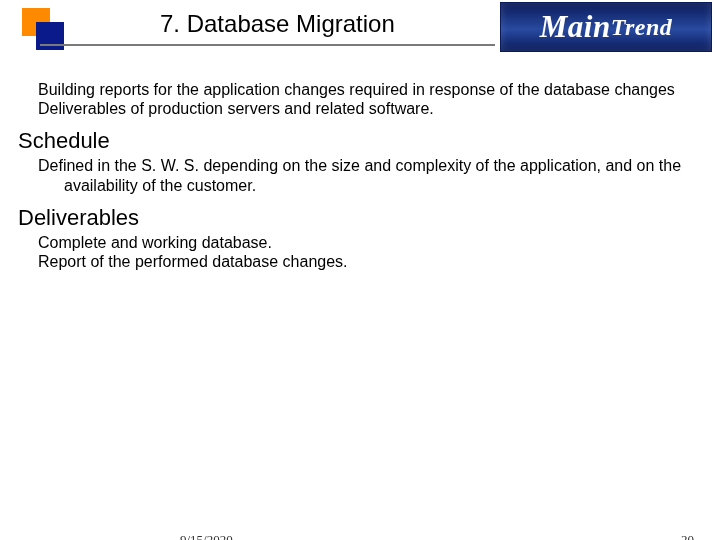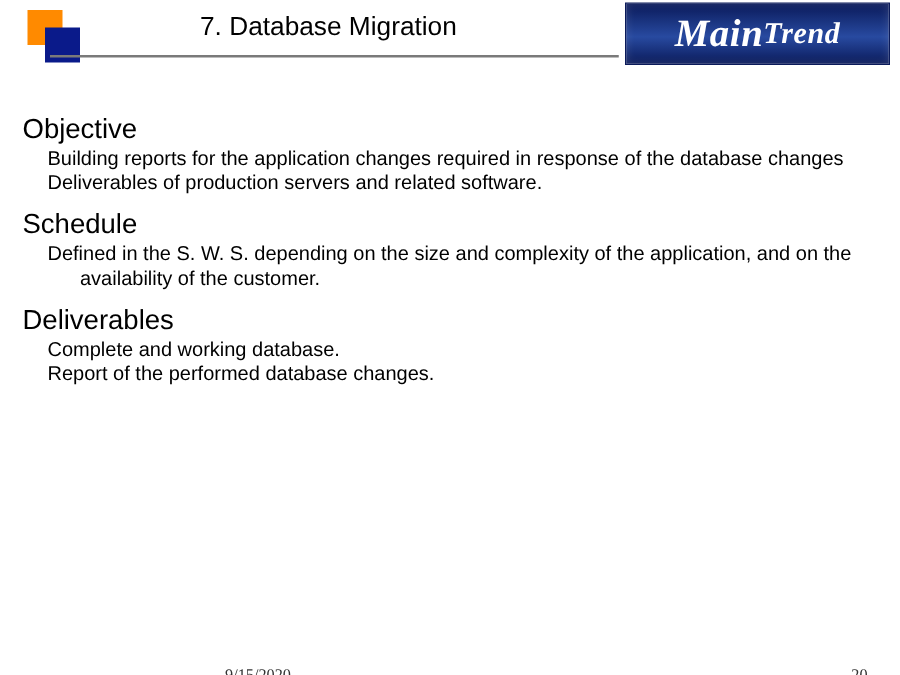--- a/index.html
+++ b/index.html
@@ -1,18 +1,18 @@
 <!DOCTYPE html>
 <html><head>
 <meta charset="utf-8">
 <style>
   html,body{margin:0;padding:0}
   body{width:720px;height:540px;background:#fff;font-family:Arial,Helvetica,sans-serif;color:#000;position:relative;overflow:hidden}
   .header{position:relative;height:70px}
-  .title{position:absolute;top:10px;left:160px;font-size:21px;font-weight:400;font-family:Arial,sans-serif}
+  .title{position:absolute;top:10px;left:160px;font-size:24px;font-weight:400;font-family:Arial,sans-serif}
   .logo{position:absolute;top:2px;right:8px;width:210px;height:48px;background:linear-gradient(180deg,#0a1a5a 0%,#284aa0 55%,#0a1a5a 100%);border:1px solid #0a1a5a;color:#fff;display:flex;align-items:center;justify-content:center;font-style:italic;font-weight:700;font-size:24px;font-family:"Times New Roman",serif;letter-spacing:.5px;box-shadow:inset 0 0 8px rgba(255,255,255,.15)}
   .logo .m{font-size:31px}
   .swatches{position:absolute;left:22px;top:8px;width:42px;height:42px}
   .sw-orange{position:absolute;left:0;top:0;width:28px;height:28px;background:#ff8a00}
   .sw-blue{position:absolute;left:14px;top:14px;width:28px;height:28px;background:#0a1a8a}
   .rule{position:absolute;left:40px;top:44px;width:455px;height:2px;background:#7a7a7a}
   .content{padding:10px 22px 0 18px}
   .sec-head{font-size:22px;font-weight:400;margin:10px 0 2px 0;font-family:Arial,sans-serif}
   .body-txt{font-size:16px;line-height:1.2;margin:0 0 0 46px;padding-left:0;text-indent:-26px}
   .body-txt p{margin:0}
@@ -30,21 +30,20 @@
   </div>
   <div class="rule"></div>
   <div class="title">7. Database Migration</div>
   <div class="logo">
     <span class="m">Main</span>
       <span>Trend</span>
   </div>
 </div>
 
 <div class="content" id="content">
-    <div class="sec-head">Objective</div>
     <div class="body-txt">
       <p>Building reports for the application changes required in response of the database changes</p>
       <p>Deliverables of production servers and related software.</p>
     </div>
     <div class="sec-head">Schedule</div>
     <div class="body-txt">
       <p>Defined in the S. W. S. depending on the size and complexity of the application, and on the availability of the customer.</p>
     </div>
     <div class="sec-head">Deliverables</div>
     <div class="body-txt">

